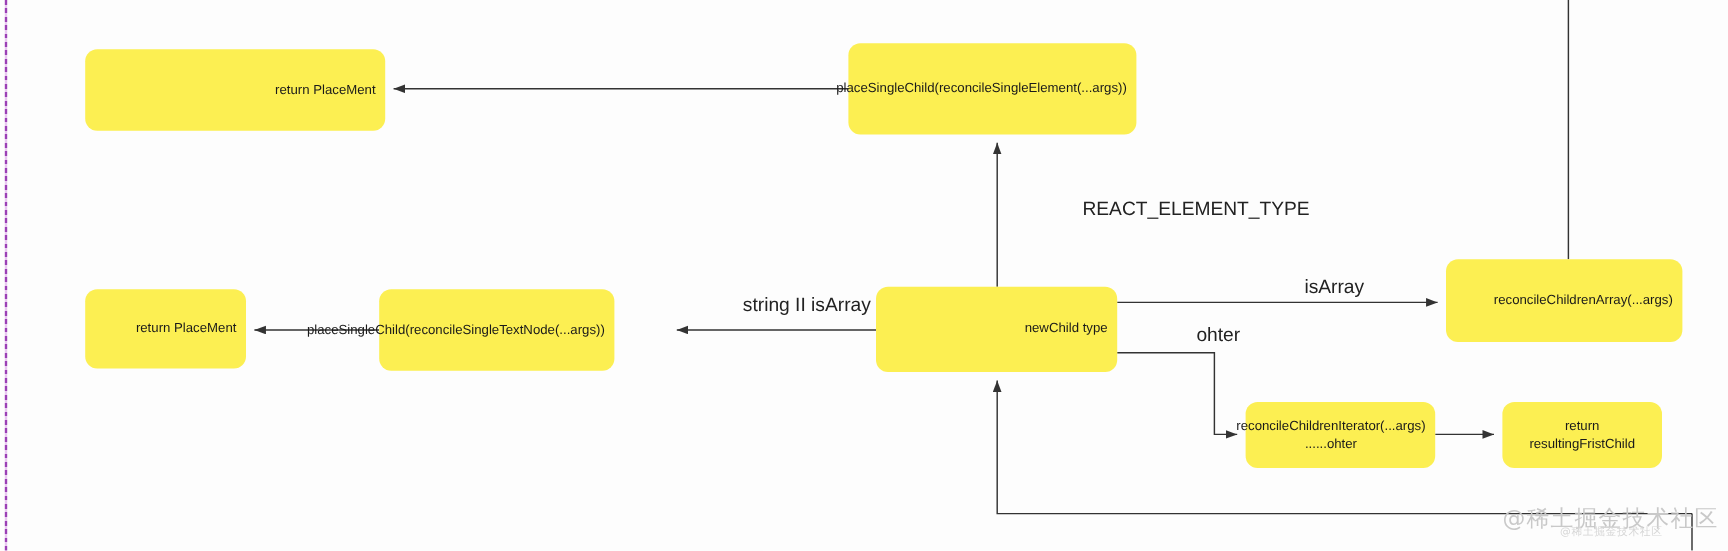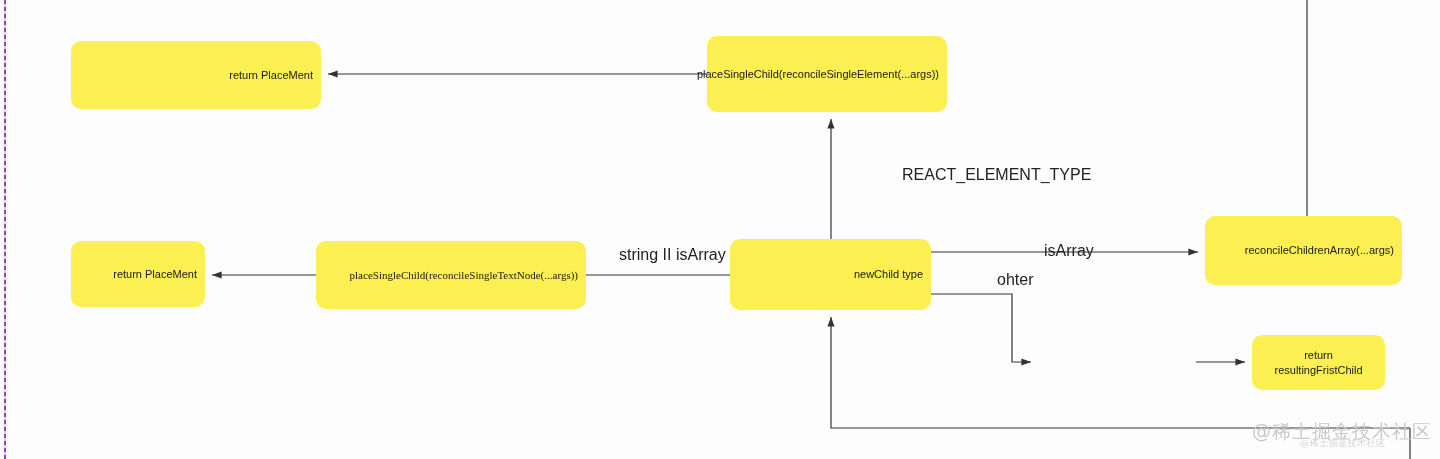--- a/index.html
+++ b/index.html
@@ -129,41 +129,45 @@
   </div>
 
   <div class="node" style="left:707px; top:36px; width:240px; height:76px;">
     <span class="node-label">placeSingleChild(reconcileSingleElement(...args))</span>
   </div>
 
   <div class="node" style="left:71px; top:241px; width:134px; height:66px;">
     <span class="node-label">return PlaceMent</span>
   </div>
 
-  <div class="node" style="left:316px; top:241px; width:270px; height:68px;font-family:Liberation Serif, serif;">
+  <div class="node" style="left:316px; top:241px; width:196px; height:68px;">
     <span class="node-label">placeSingleChild(reconcileSingleTextNode(...args))</span>
   </div>
 
   <div class="node" style="left:730px; top:239px; width:201px; height:71px;">
     <span class="node-label">newChild type</span>
   </div>
 
   <div class="node" style="left:1205px; top:216px; width:197px; height:69px;padding-left:47px;">
     <span class="node-label">reconcileChildrenArray(...args)</span>
   </div>
 
+  <div class="node" style="left:1038px; top:335px; width:158px; height:55px;">
+    <span class="node-label">reconcileChildrenIterator(...args)
+......ohter</span>
+  </div>
 
   <div class="node" style="left:1252px; top:335px; width:133px; height:55px;">
     <span class="node-label">return  resultingFristChild</span>
   </div>
 
   <div class="edge-label" style="left:866px; top:166px;">REACT_ELEMENT_TYPE</div>
 
   <div class="edge-label" style="left:583px; top:246px;">string II isArray</div>
 
-  <div class="edge-label" style="left:1008px; top:231px;margin-top:11px;">isArray</div>
+  <div class="edge-label" style="left:1051px; top:231px;">isArray</div>
 
   <div class="edge-label" style="left:961px; top:271px;">ohter</div>
 
   <div class="watermark">@稀土掘金技术社区</div>
   <div class="watermark-sub">@稀土掘金技术社区</div>
 
 </div>
 
 </body></html>

